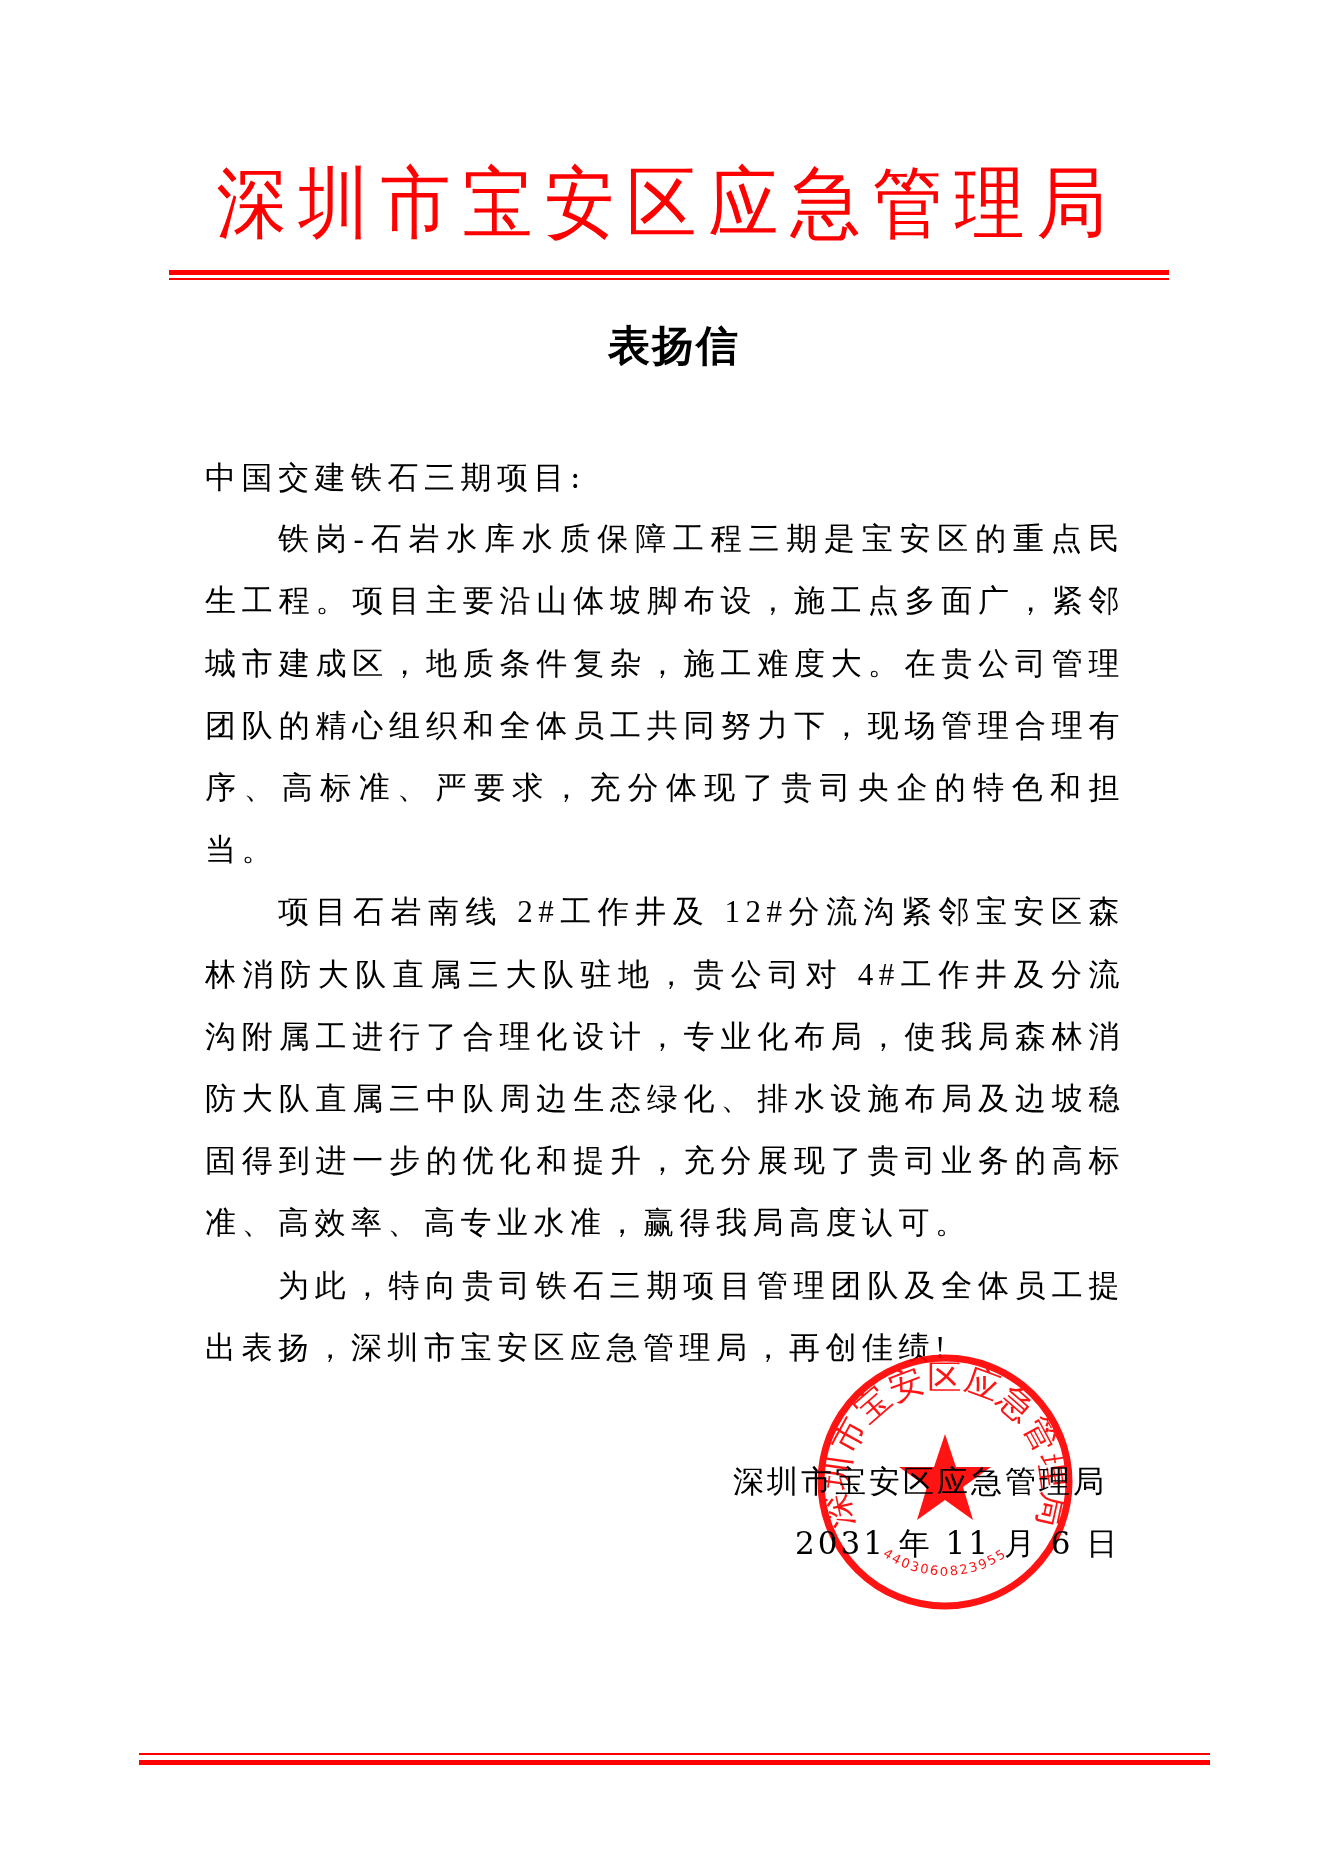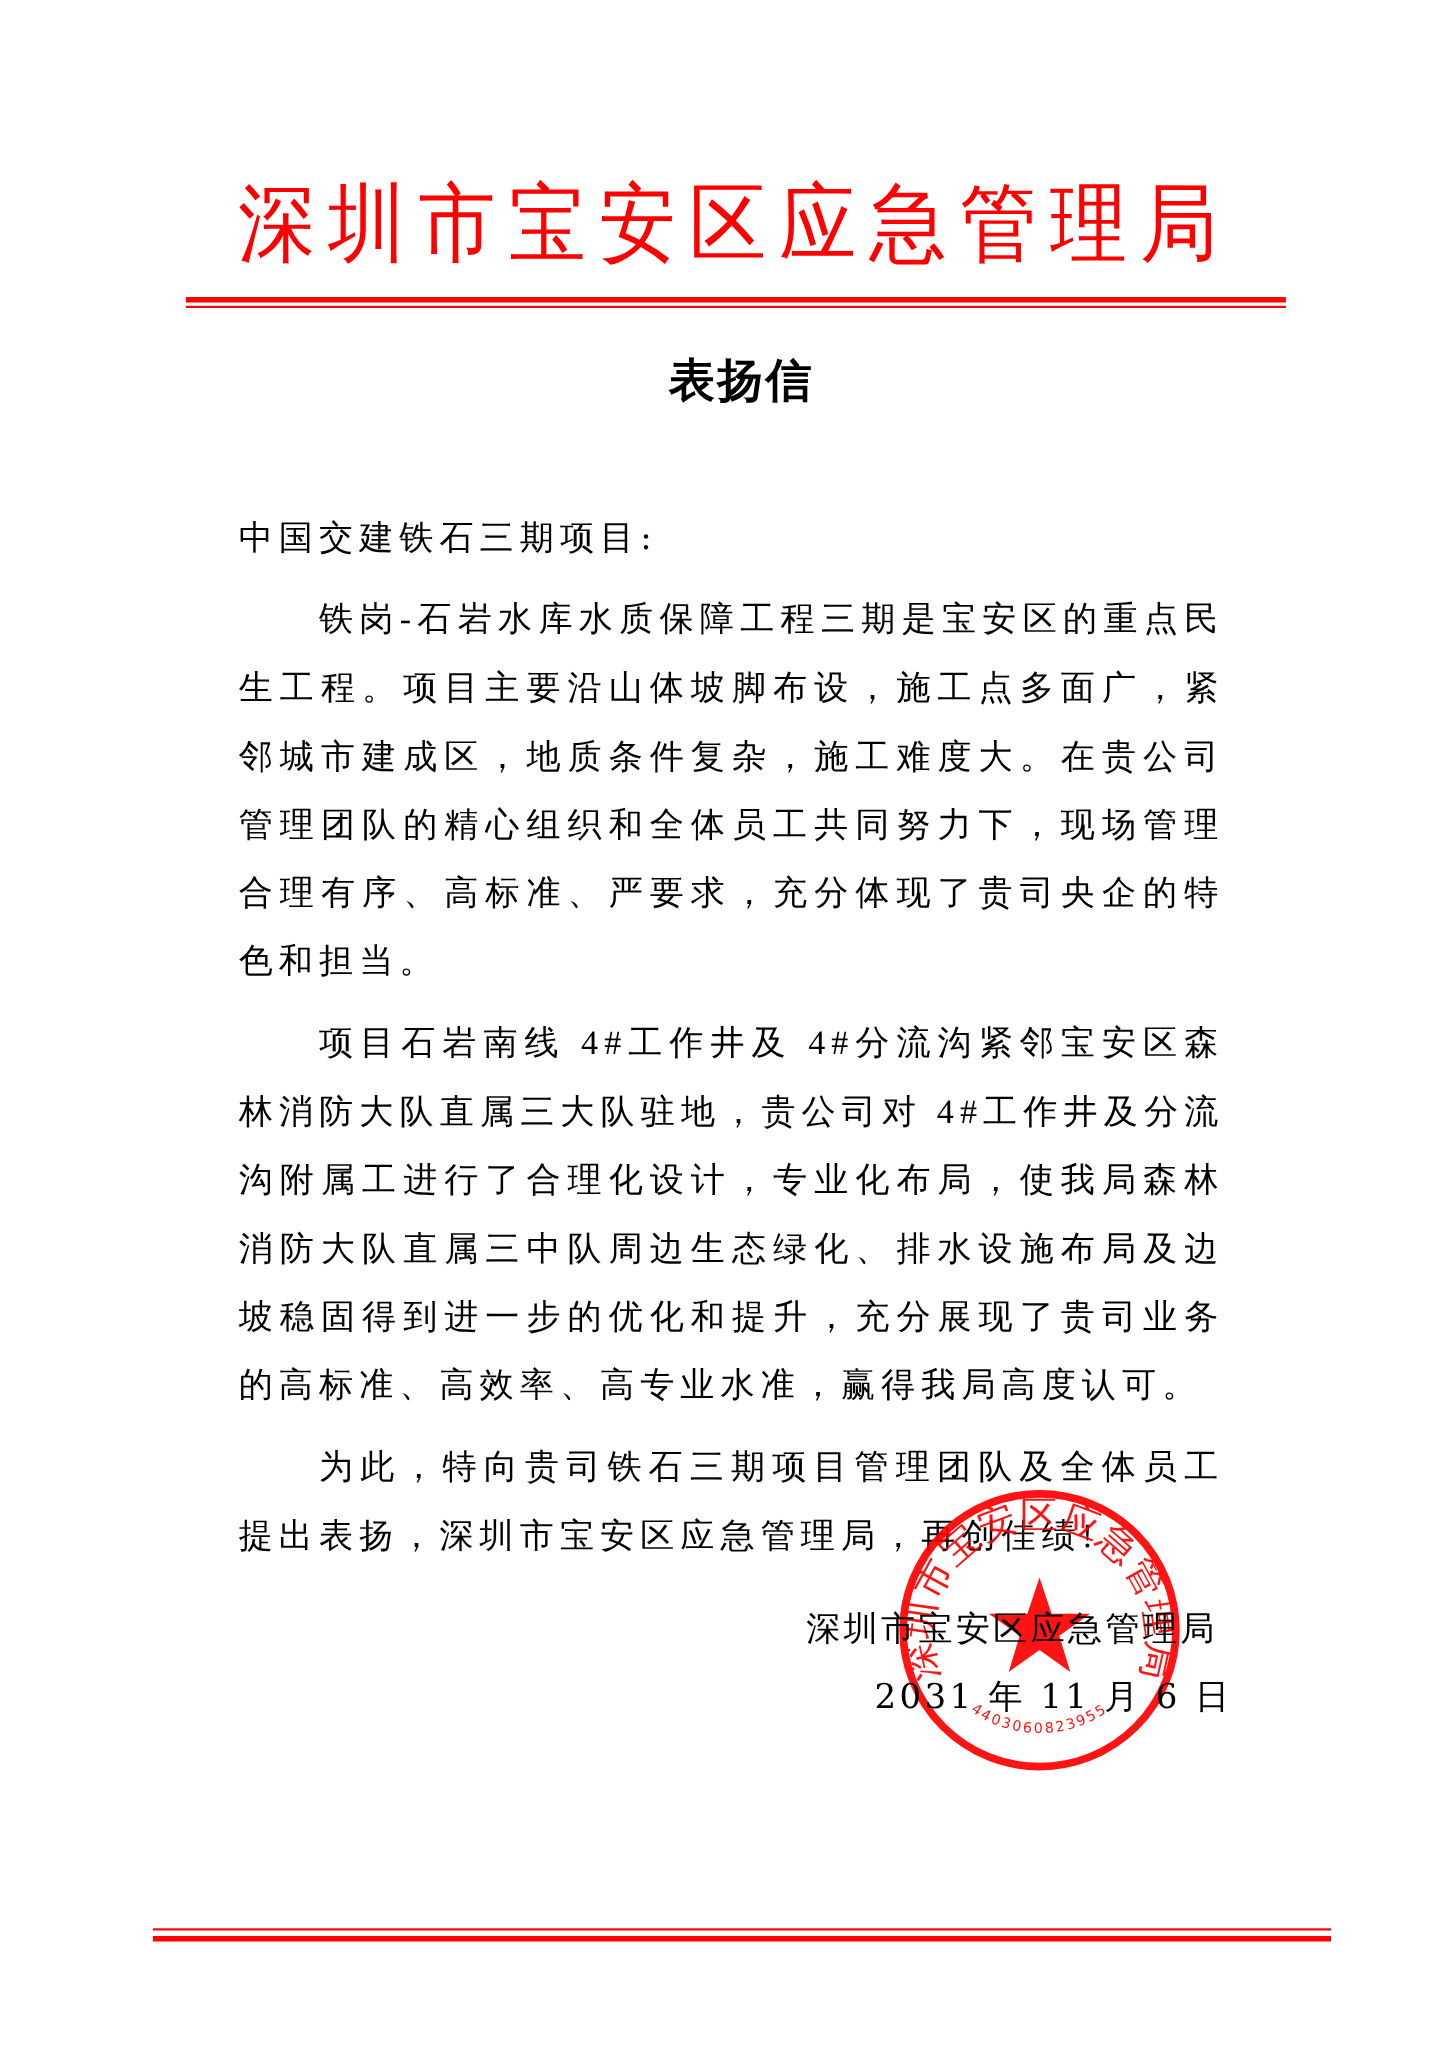--- a/index.html
+++ b/index.html
@@ -17,21 +17,21 @@
     position: absolute; left: 12px; width: 1324px; top: 318px; height: 56px;
     text-align: center; font-family: "DejaVu Sans", "Liberation Sans", sans-serif;
     font-weight: bold; font-size: 42px; line-height: 56px; letter-spacing: 2px;
   }
   .body-text {
     position: absolute; left: 205px; top: 446px; width: 920px;
     font-family: "DejaVu Serif", "Liberation Serif", serif;
     font-size: 31px; line-height: 62.2px; letter-spacing: 5.5px;
     text-align: justify;
   }
-  .body-text p { margin: 12px; }
+  .body-text p { margin: 0; }
   .body-text p.indent { text-indent: 73px; font-family: Liberation Serif, serif; }
   .signature {
     position: absolute; left: 733px; top: 1450px; width: 390px;
     font-family: "DejaVu Serif", "Liberation Serif", serif;
     font-size: 31px; line-height: 62px; letter-spacing: 3px; white-space: nowrap;
     z-index: 3;
   }
   .signature .date { padding-left: 62px; }
   .stamp {
     position: absolute; left: 815px; top: 1352px; width: 260px; height: 260px;
@@ -43,21 +43,21 @@
 
 <div class="letterhead-title">深圳市宝安区应急管理局</div>
 <div class="rule" style="left:169px; top:270px; width:1000px; height:5px;"></div>
 <div class="rule" style="left:169px; top:278px; width:1000px; height:2px;"></div>
 
 <div class="doc-title">表扬信</div>
 
 <div class="body-text">
   <p>中国交建铁石三期项目:</p>
   <p class="indent">铁岗-石岩水库水质保障工程三期是宝安区的重点民生工程。项目主要沿山体坡脚布设，施工点多面广，紧邻城市建成区，地质条件复杂，施工难度大。在贵公司管理团队的精心组织和全体员工共同努力下，现场管理合理有序、高标准、严要求，充分体现了贵司央企的特色和担当。</p>
-  <p class="indent">项目石岩南线 4#工作井及 4#分流沟紧邻宝安区森林消防大队直属三大队驻地，贵公司对 4#工作井及分流沟附属工进行了合理化设计，专业化布局，使我局森林消防大队直属三中队周边生态绿化、排水设施布局及边坡稳固得到进一步的优化和提升，充分展现了贵司业务的高标准、高效率、高专业水准，赢得我局高度认可。</p>
+  <p class="indent">项目石岩南线 2#工作井及 12#分流沟紧邻宝安区森林消防大队直属三大队驻地，贵公司对 4#工作井及分流沟附属工进行了合理化设计，专业化布局，使我局森林消防大队直属三中队周边生态绿化、排水设施布局及边坡稳固得到进一步的优化和提升，充分展现了贵司业务的高标准、高效率、高专业水准，赢得我局高度认可。</p>
   <p class="indent">为此，特向贵司铁石三期项目管理团队及全体员工提出表扬，深圳市宝安区应急管理局，再创佳绩!</p>
 </div>
 
 <svg class="stamp" viewBox="0 0 260 260" xmlns="http://www.w3.org/2000/svg">
   <defs>
     <path id="arcTop" d="M 42 178 A 98 98 0 1 1 218 178" fill="none"></path>
     <path id="arcBottom" d="M 58 196 A 108 108 0 0 0 202 196" fill="none"></path>
   </defs>
   <circle cx="130" cy="130" r="124" fill="none" stroke="#ff0000" stroke-width="7"></circle>
   <text fill="#ff0000" font-family="DejaVu Serif, Liberation Serif, serif" font-size="34" letter-spacing="1">

